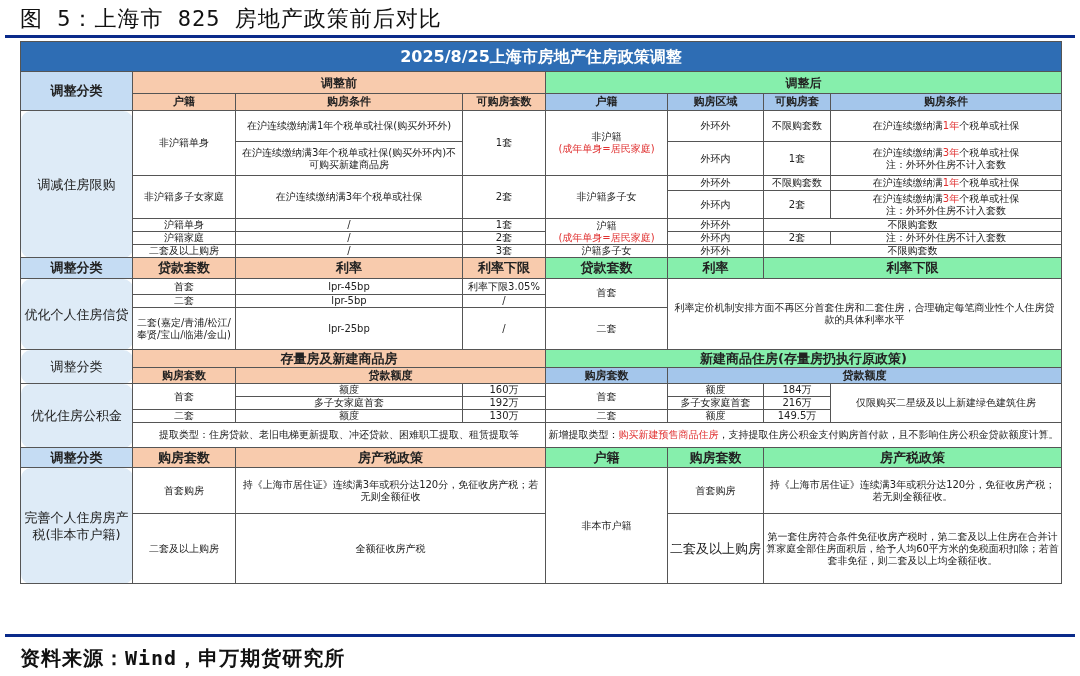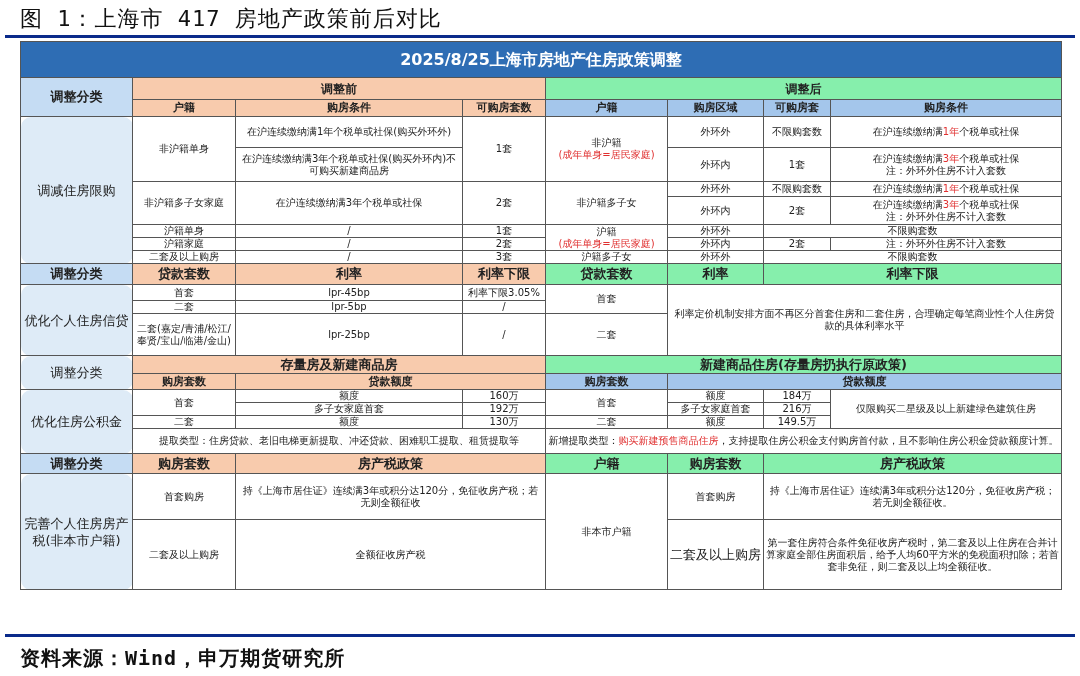--- a/index.html
+++ b/index.html
@@ -25,37 +25,37 @@
   .post-sub { background:#a4c6eb; font-weight:bold; font-size:11px; }
   .big { font-size:13px !important; }
   .red { color:#e03030; }
   .left { text-align:center; }
   .bold { font-weight:normal; }
   .cell { background:#fff; }
 </style>
 </head>
 <body>
 
-<div class="fig-title">图 1：上海市 417 房地产政策前后对比</div>
+<div class="fig-title">图 5：上海市 825 房地产政策前后对比</div>
 <div class="rule top"></div>
 
 <table class="policy">
   <colgroup>
     <col style="width:112px">
       <col style="width:103px">
       <col style="width:227px">
       <col style="width:83px">
     <col style="width:122px">
       <col style="width:96px">
       <col style="width:67px">
       <col style="width:231px">
   </colgroup>
 
   <tbody>
-      <tr style="height:36px">
+      <tr style="height:30px">
     <td colspan="8" class="t-main">2025/8/25上海市房地产住房政策调整</td>
   </tr>
   <tr style="height:22px">
     <td rowspan="2" class="cat big">调整分类</td>
     <td colspan="3" class="pre">调整前</td>
     <td colspan="4" class="post">调整后</td>
   </tr>
   <tr style="height:17px">
     <td class="pre-sub">户籍</td>
     <td class="pre-sub">购房条件</td>

